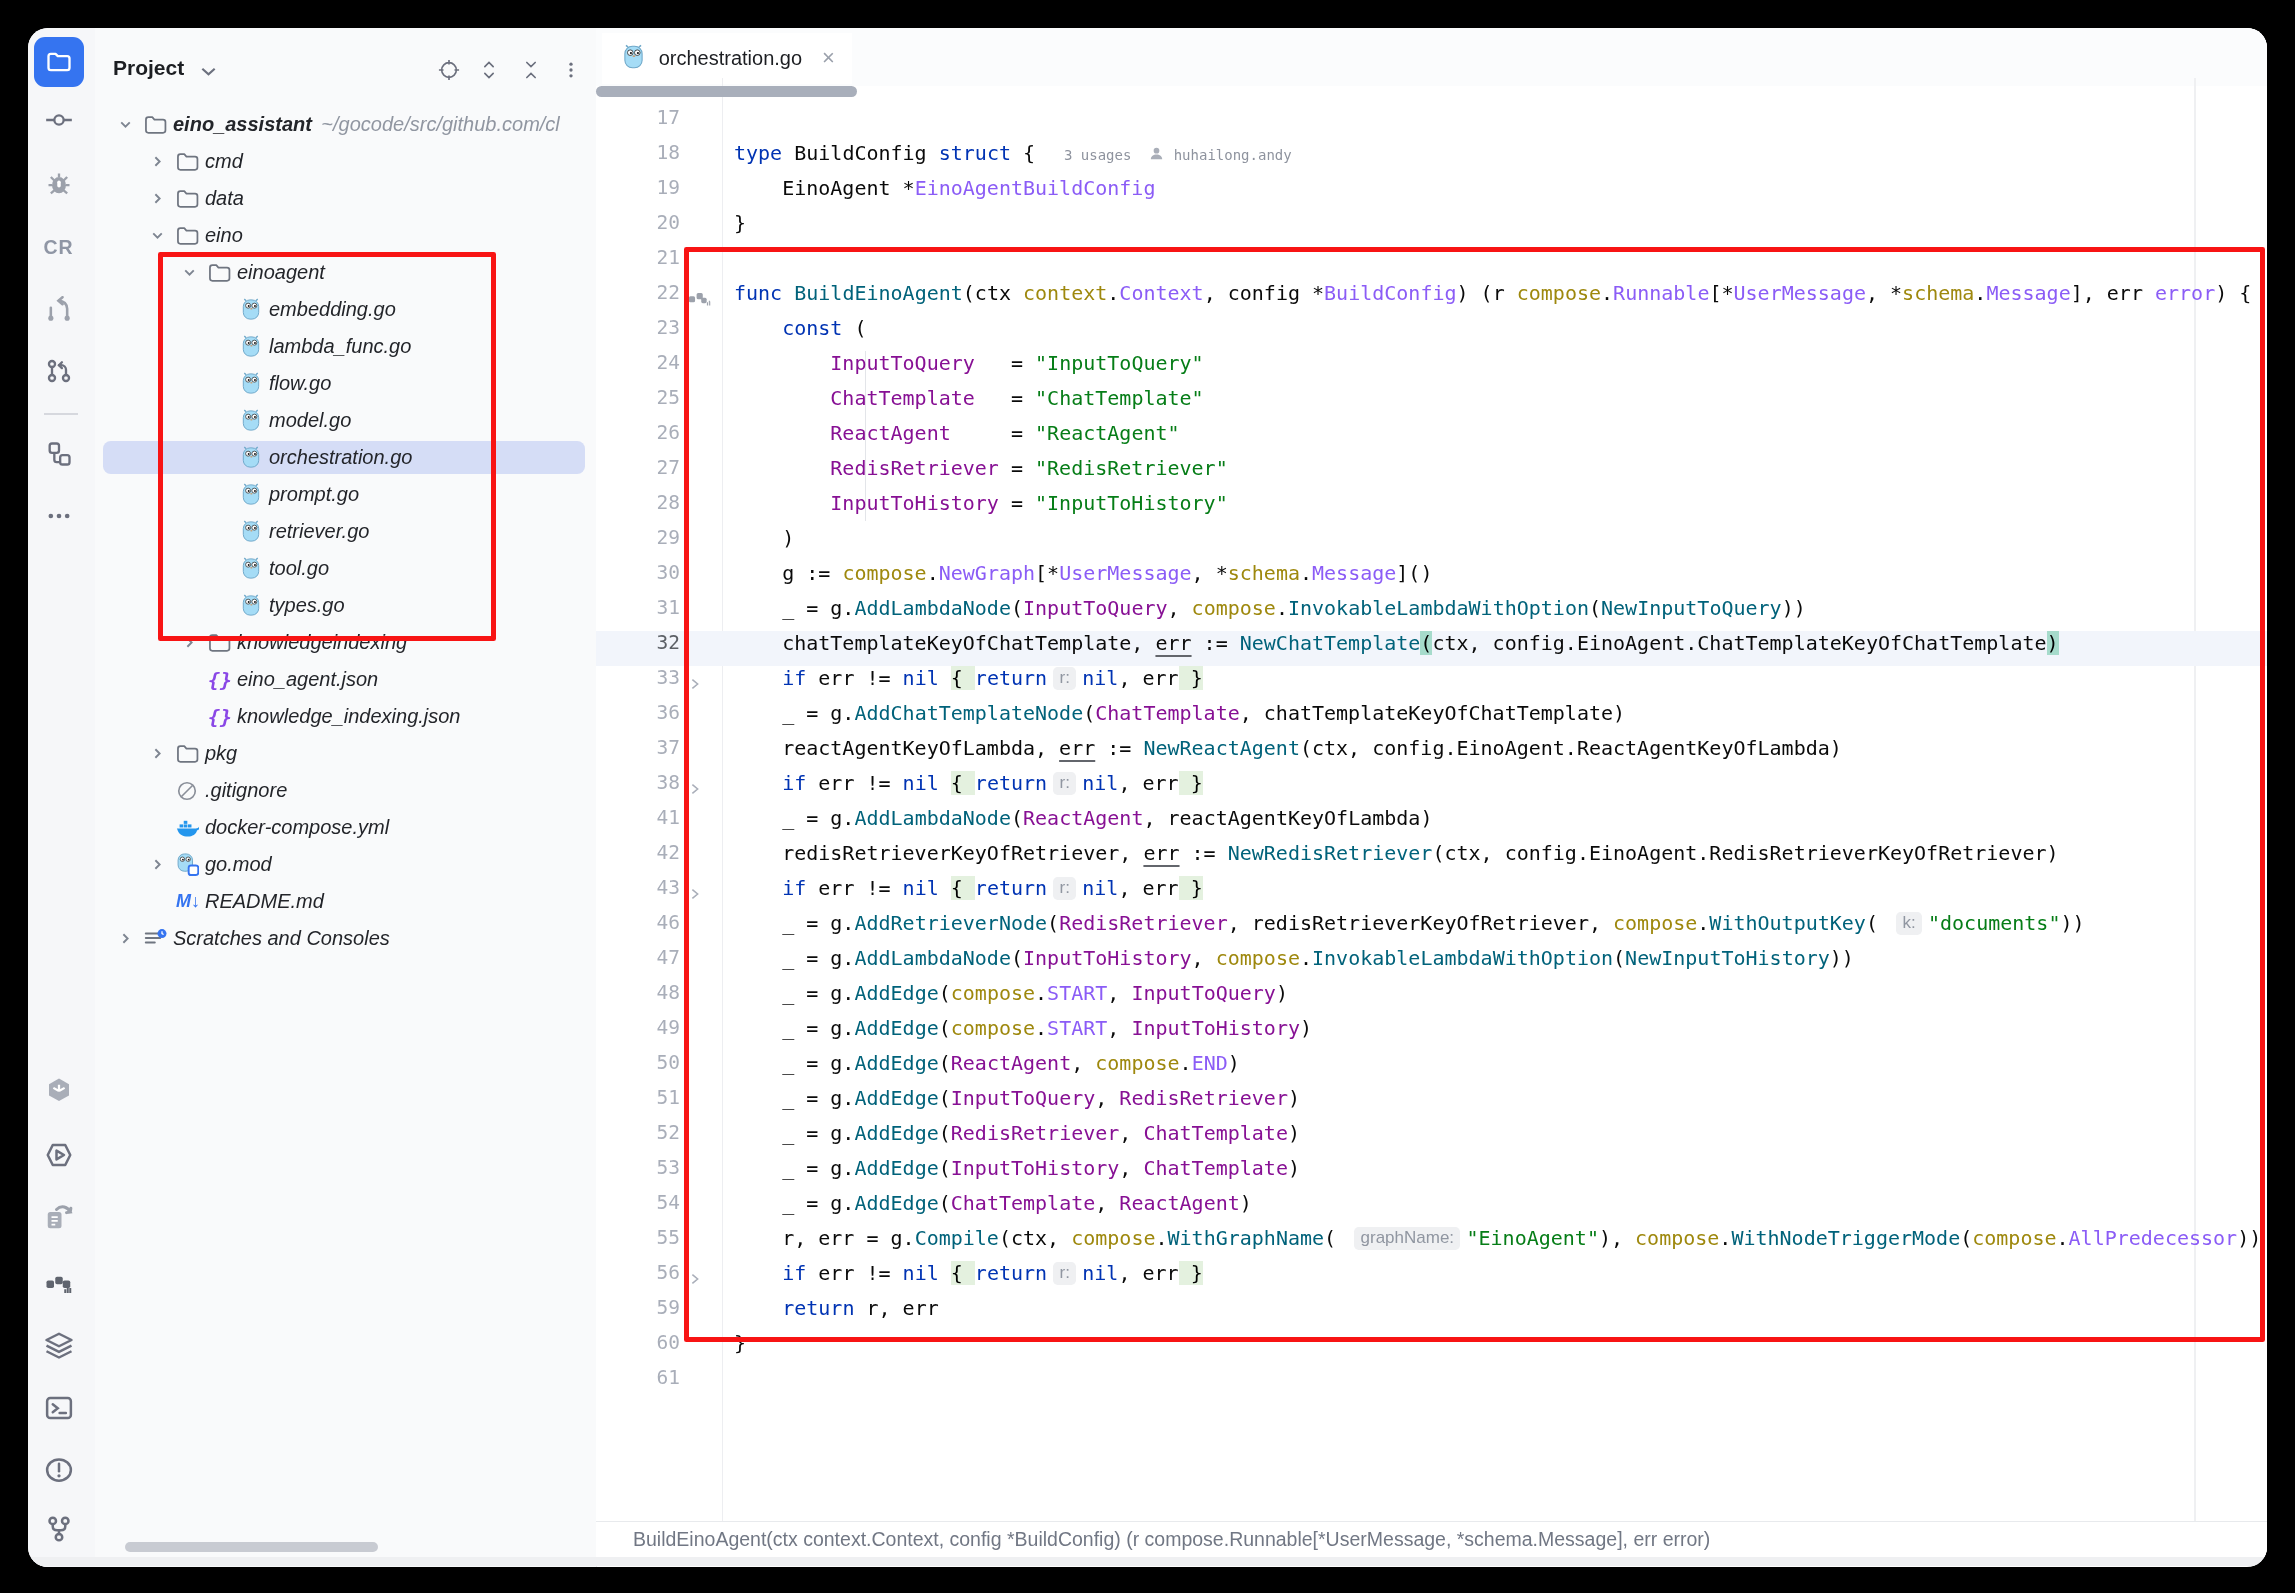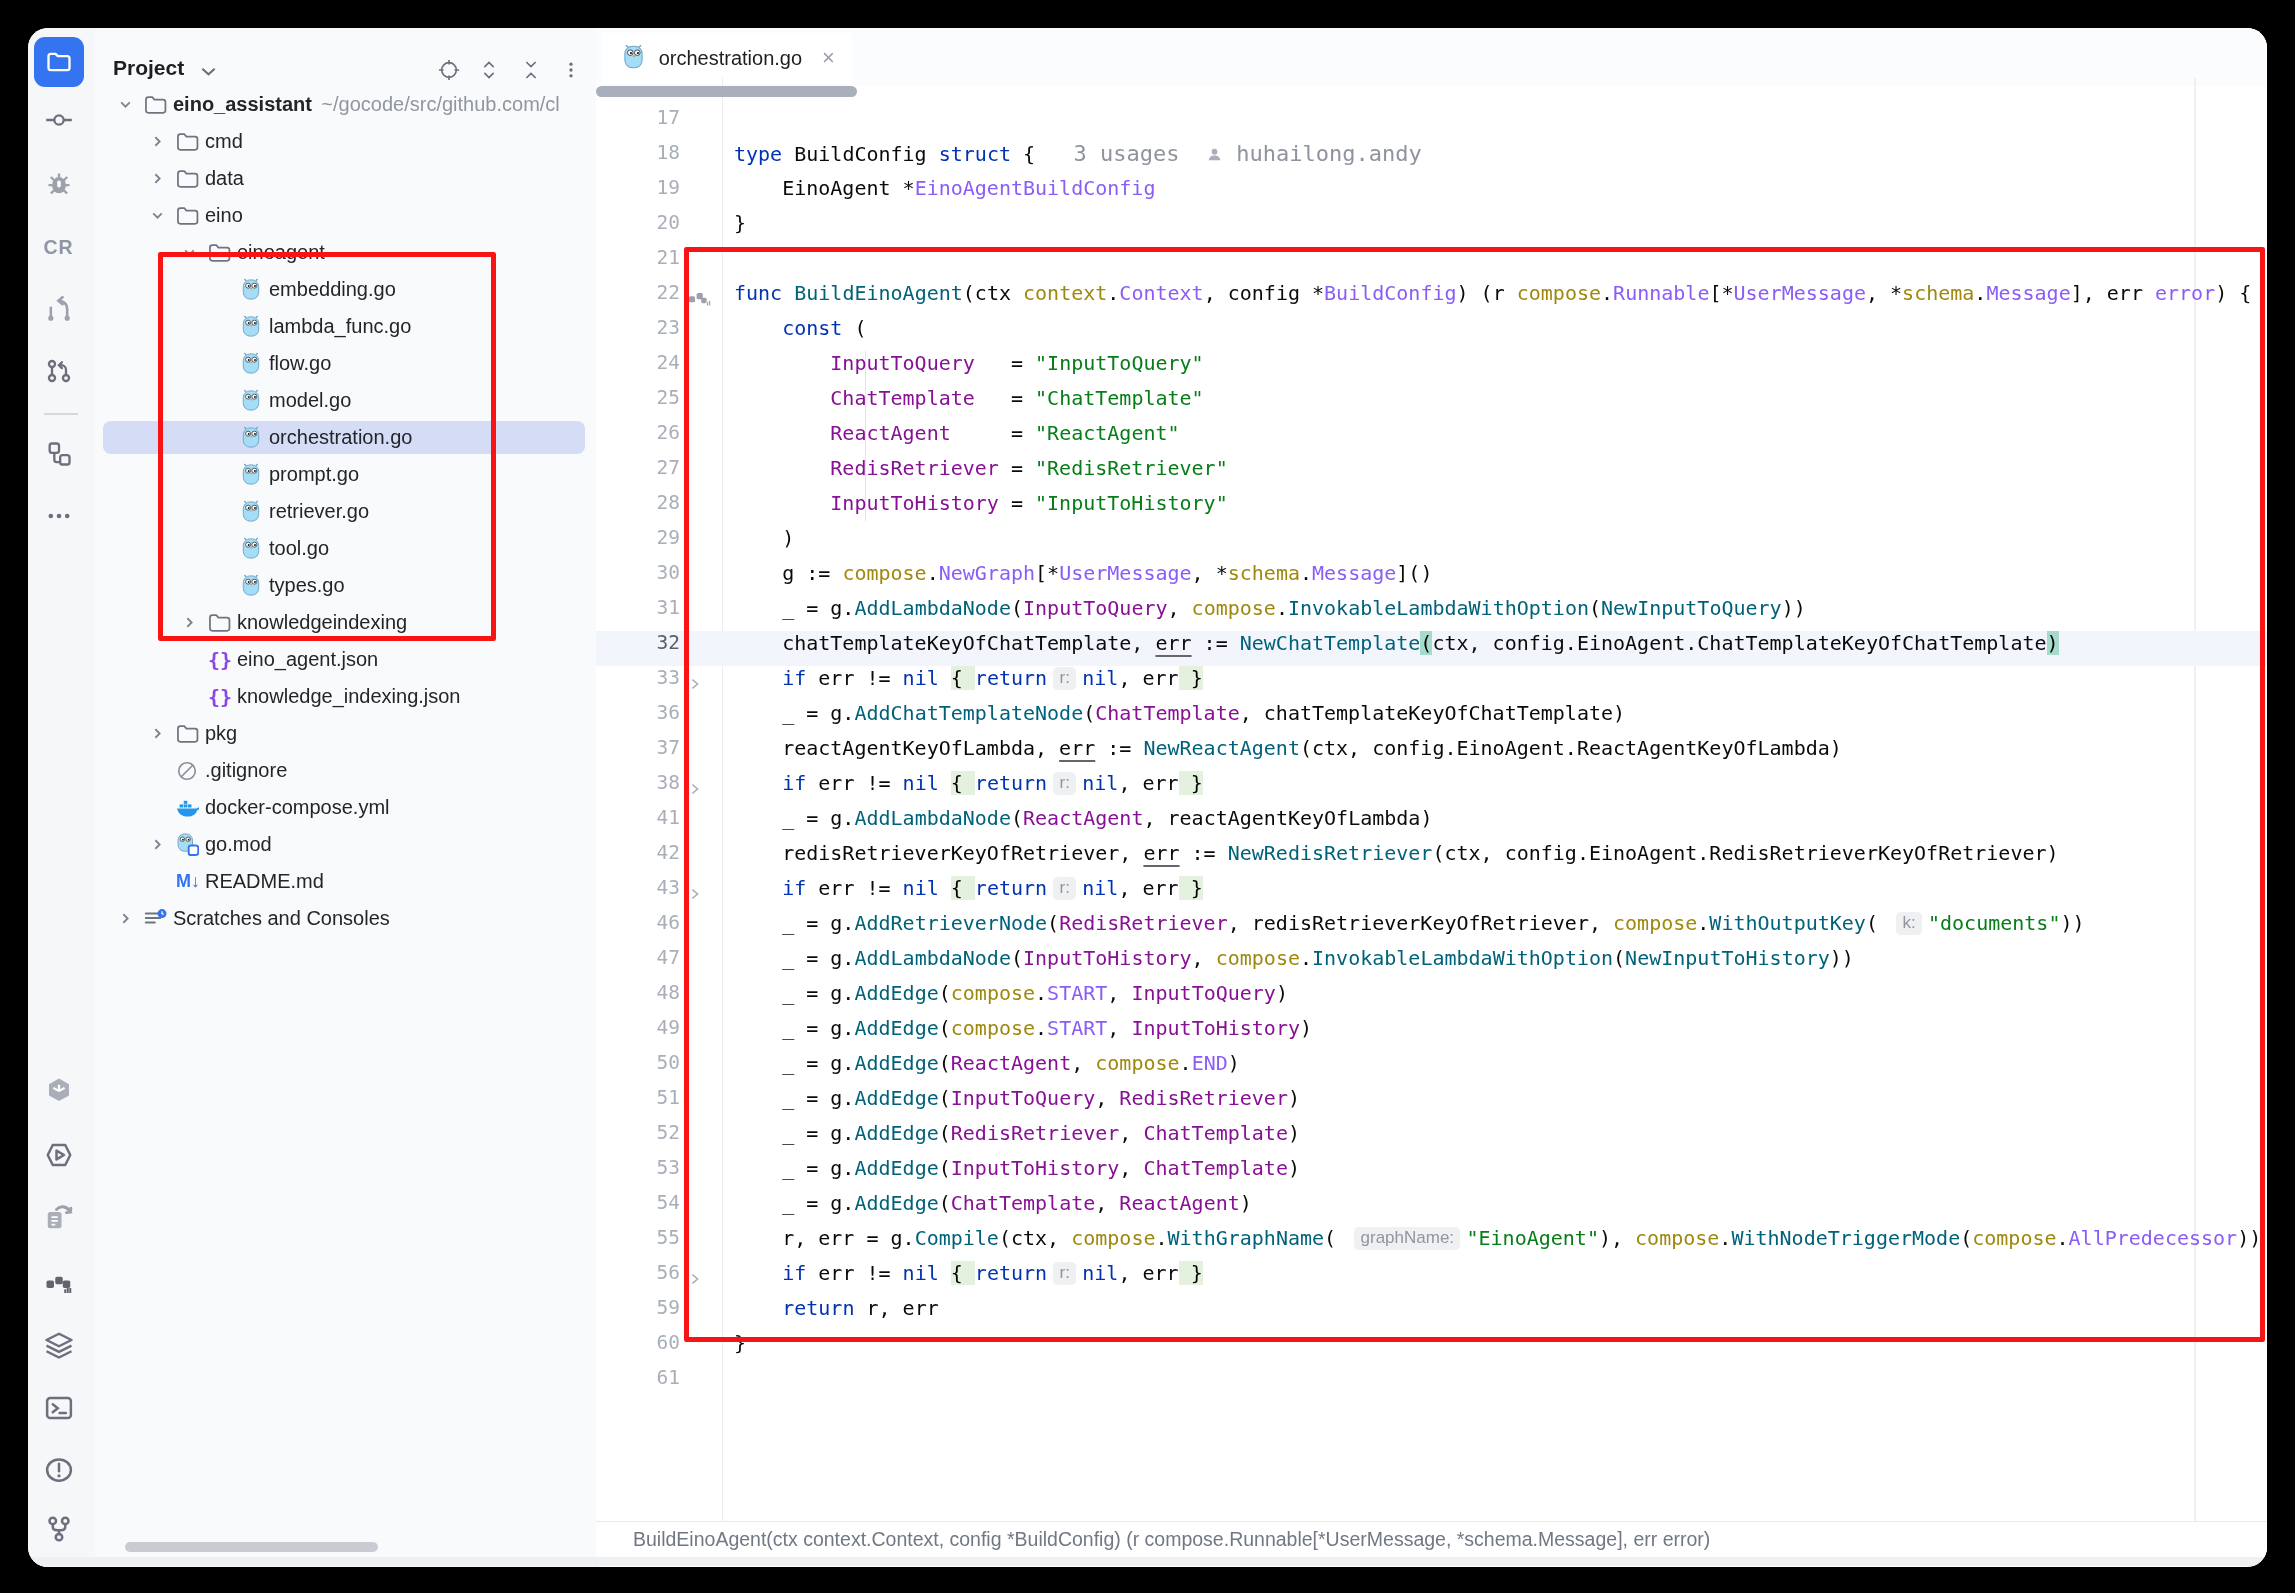--- a/index.html
+++ b/index.html
@@ -15,21 +15,21 @@
   .strip-btn svg{display:block;}
   .strip-divider{position:absolute;left:15.6px;width:34px;height:1.6px;background:#D6D8DE;}
   .cr-label{font-weight:700;font-size:19.5px;color:#8F96A5;letter-spacing:0.8px;font-style:normal;}
 
   
   .panel{position:absolute;left:67px;top:0;width:501px;height:100%;background:#F9FAFB;border-right:0.8px solid #EBECF0;}
   .panel-header{position:absolute;left:0;top:19px;width:100%;height:44px;}
   .panel-title{position:absolute;left:18px;top:9.4px;font-size:21px;font-weight:700;color:#1C1E22;}
   .panel-title-chev{position:absolute;left:105px;top:19px;}
   .ph-icon{position:absolute;top:11px;width:23.4px;height:23.4px;display:flex;align-items:center;justify-content:center;}
-  .tree{position:absolute;left:0;top:58px;width:100%;}
+  .tree{position:absolute;left:0;top:78px;width:100%;font-style:italic;}
   .tree-row{position:relative;height:37px;display:flex;align-items:center;font-size:20px;color:#23252A;}
   .tree-row .sel-bg{position:absolute;left:7.8px;right:11px;top:1.6px;bottom:1.6px;background:#D5DDF6;border-radius:7.8px;}
   .tr-inner{position:relative;display:flex;align-items:center;height:100%;}
   .tr-chev{width:27px;display:flex;align-items:center;}
   .tr-icon{width:29px;display:flex;align-items:center;}
   .tr-label{white-space:nowrap;}
   .tr-label.bold{font-weight:700;}
   .tr-suffix{color:#9096A1;margin-left:9.4px;white-space:nowrap;}
   .json-glyph{color:#8A47E6;font-weight:700;font-size:20px;font-family:"DejaVu Sans Mono",monospace;}
   .readme-glyph{color:#3574F0;font-weight:700;font-size:18px;}
@@ -48,21 +48,21 @@
   .margin-guide{position:absolute;left:1598px;top:0;width:1.6px;height:1443px;background:#EFF0F2;}
   .code-lines{position:absolute;left:0;top:28px;width:100%;}
   .code-row{position:relative;height:35px;display:flex;
             font-family:"DejaVu Sans Mono",monospace;font-size:20px;white-space:pre;}
   .code-row.cur{background:#F2F5FB;}
   .ln{width:84px;text-align:right;font-size:19.5px;color:#A9AEB9;flex:none;}
   .code-row.cur .ln{color:#5C6066;}
   .marks{width:54px;flex:none;display:flex;align-items:center;padding-left:7.8px;box-sizing:border-box;}
   .tk-d{color:#0A0A0A;} .tk-k{color:#0033B3;} .tk-s{color:#067D17;} .tk-p{color:#871094;}
   .tk-o{color:#9E880D;} .tk-b{color:#8b5cf6;} .tk-f{color:#00627A;}
-  .tk-g{color:#8E939E;font-size:22px;}
+  .tk-g{color:#8E939E;font-size:14px;}
   .tk-u{color:#0A0A0A;text-decoration:underline;text-decoration-color:#63666C;text-underline-offset:4.7px;text-decoration-thickness:1.6px;}
   .tk-F{background:#E4F1DF;}
   .tk-H{background:#A6DBCB;}
   .chip{display:inline-block;background:#EFF0F2;color:#9096A1;border-radius:4.7px;font-size:17px;
         font-family:"Liberation Sans",sans-serif;padding:1.6px 6.2px;margin:0 6.2px;vertical-align:1.6px;}
   .person-inlay{display:inline-block;vertical-align:-1.6px;}
   .indent-guide{position:absolute;left:269px;width:0.8px;background:#E3E5E9;}
 
   
   .context-bar{position:absolute;left:568px;top:1493px;width:1671px;height:36px;background:#fff;border-top:0.8px solid #E8EAED;}

